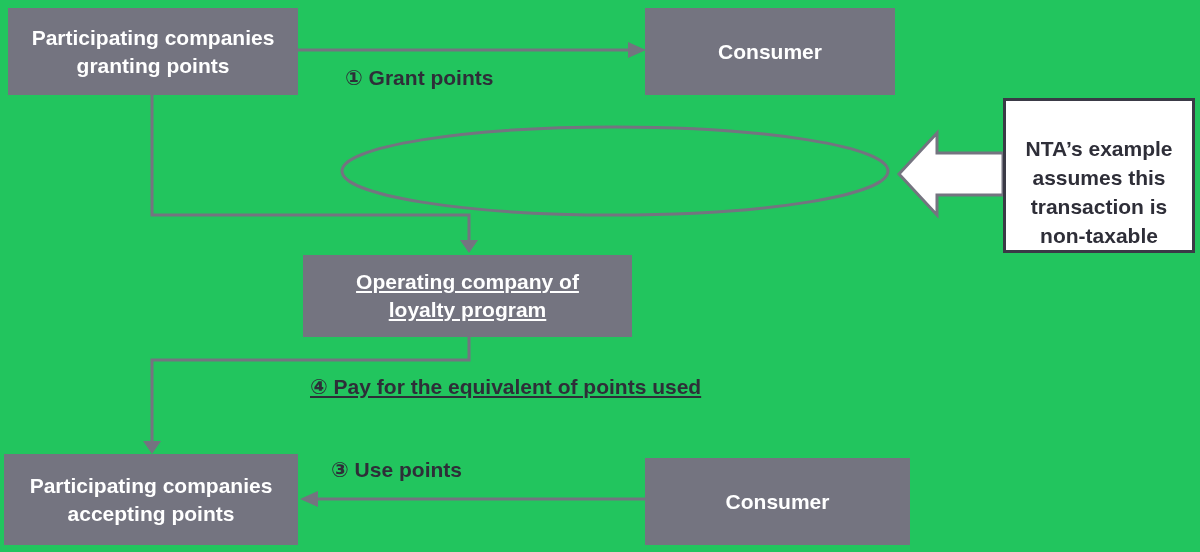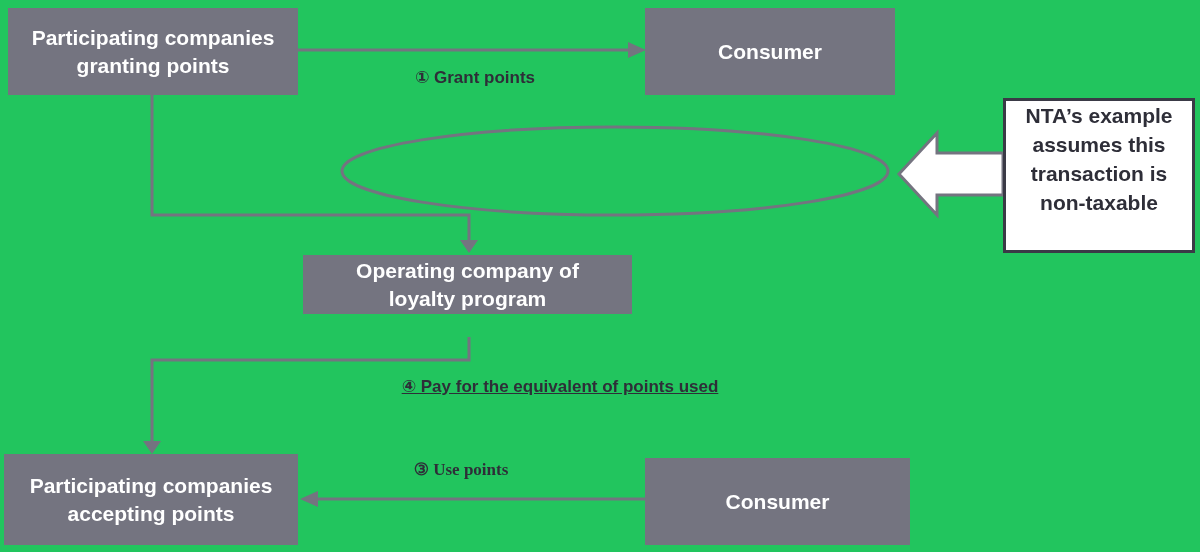--- a/index.html
+++ b/index.html
@@ -31,47 +31,46 @@
     justify-content: center;
     text-align: center;
     font-weight: 700;
     font-size: 21px;
     line-height: 28px;
     white-space: pre-line;
     box-sizing: border-box;
   }
   .box-granting   { left: 8px;   top: 8px;   width: 290px; height: 87px; }
   .box-consumer-top { left: 645px; top: 8px;  width: 250px; height: 87px; }
-  .box-operator   { left: 303px; top: 255px; width: 329px; height: 59px; }
+  .box-operator   { left: 303px; top: 255px; width: 329px; height: 82px; text-decoration: underline; }
   .box-accepting  { left: 4px;   top: 454px; width: 294px; height: 91px; }
   .box-consumer-bottom { left: 645px; top: 458px; width: 265px; height: 87px; }
   .flow-label {
     position: absolute;
     color: #2e2e38;
     font-weight: 700;
-    font-size: 17px;
+    font-size: 21px;
     line-height: 28px;
-    text-align: center;
     white-space: nowrap;
   }
   .label-step1 { left: 345px; top: 64px;  width: 260px; }
   .label-step2 { left: 350px; top: 157px; width: 530px; }
   .label-step4 { left: 310px; top: 373px; width: 500px; text-decoration: underline; }
-  .label-step3 { left: 331px; top: 456px; width: 260px; font-family: Liberation Serif, serif; }
+  .label-step3 { left: 331px; top: 456px; width: 260px; }
   .note-box {
     position: absolute;
     left: 1003px;
     top: 98px;
     width: 192px;
     height: 155px;
     background: #ffffff;
     border: 3px solid #3a3a46;
     box-sizing: border-box;
     display: flex;
-    align-items: flex-start;
+    align-items: flex-end;
     justify-content: center;
     text-align: center;
     color: #2e2e38;
     font-weight: 700;
     font-size: 21px;
     line-height: 29px;
     white-space: pre-line;
   }
 </style>
 </head>

